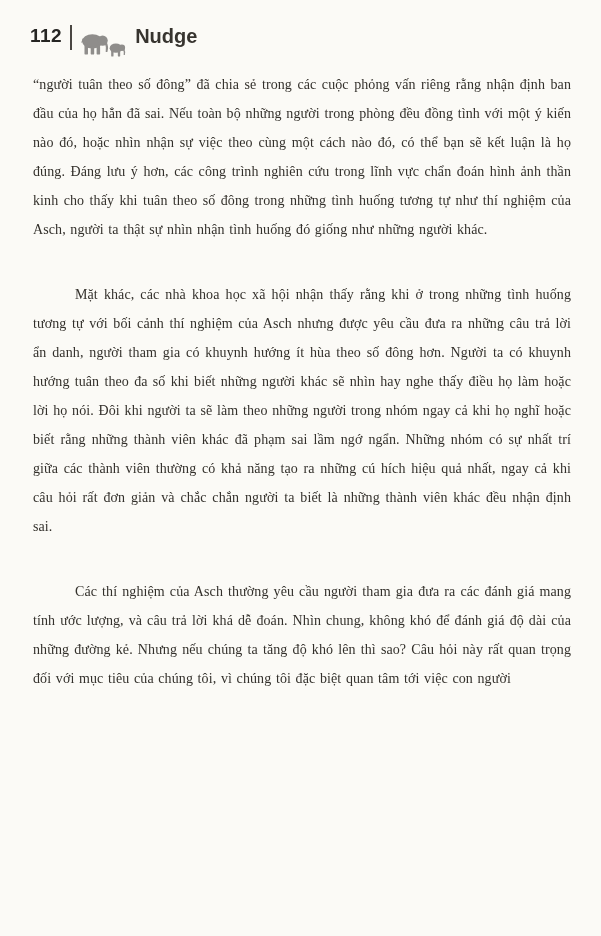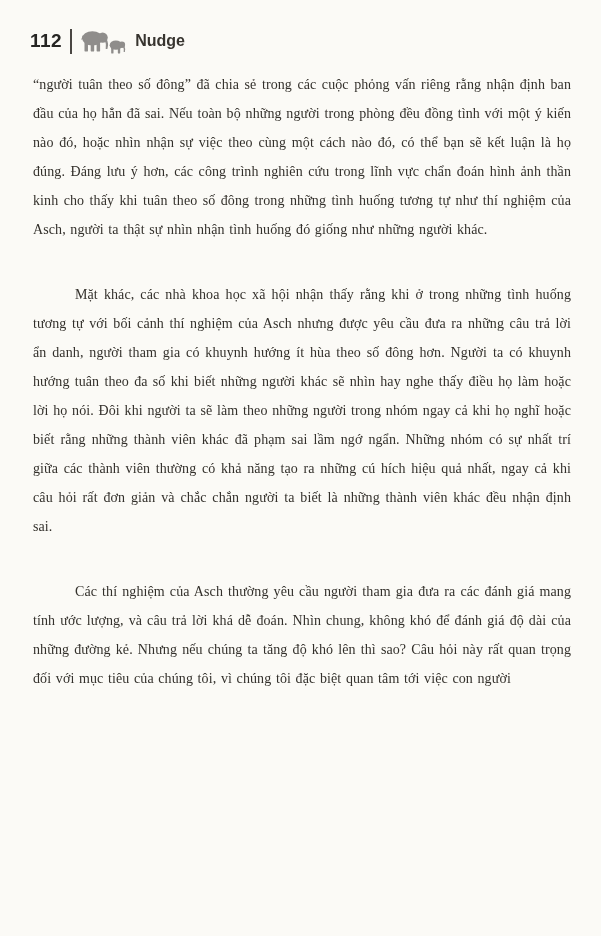--- a/index.html
+++ b/index.html
@@ -10,21 +10,20 @@
     overflow:hidden;
   }
   .page{
     position:relative;
     width:601px;height:936px;
     background:#fbfaf6;
     box-sizing:border-box;
   }
   .page-header{
     display:flex;
-    align-items:center;
     padding:25px 0 0 30px;
     height:32px;
   }
   .page-number{
     font-weight:700;
     font-size:19px;
     color:#262523;
     letter-spacing:0.5px;
   }
   .header-divider{
@@ -33,21 +32,21 @@
     background:#4a4743;
     margin:0 9px 0 8px;
   }
   .logo{
     display:inline-flex;
     align-items:flex-end;
     margin-right:7px;
   }
   .book-title{
     font-weight:700;
-    font-size:16px;
+    font-size:20px;
     color:#37342f;
   }
   .page-body{
     padding:13px 30px 0 33px;
   }
   p.para{
     margin:0 0 13px 0;
     font-family:"Liberation Serif","DejaVu Serif",serif;
     font-size:14px;
     line-height:29px;

